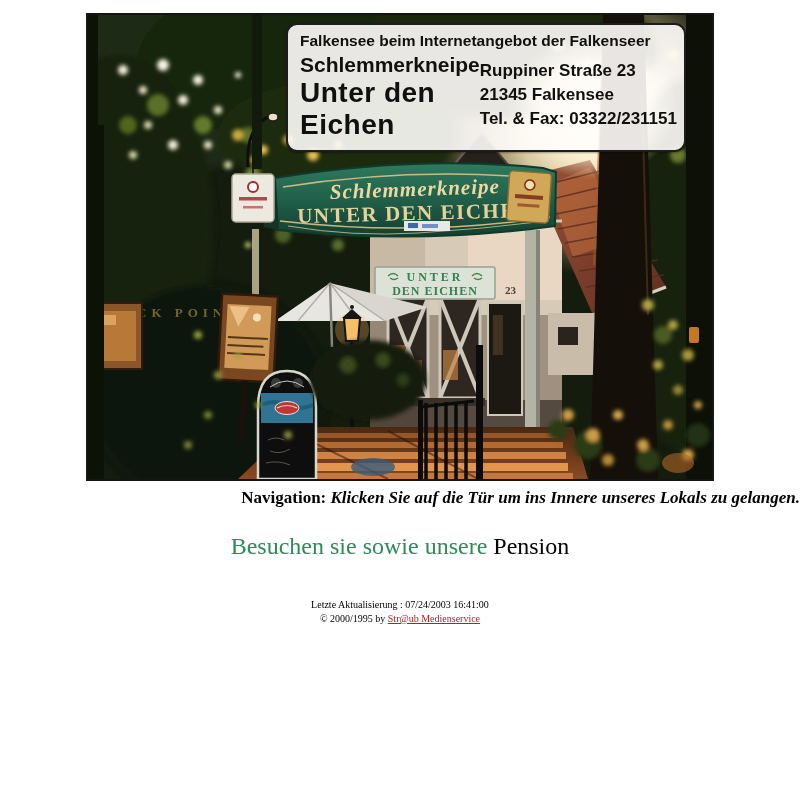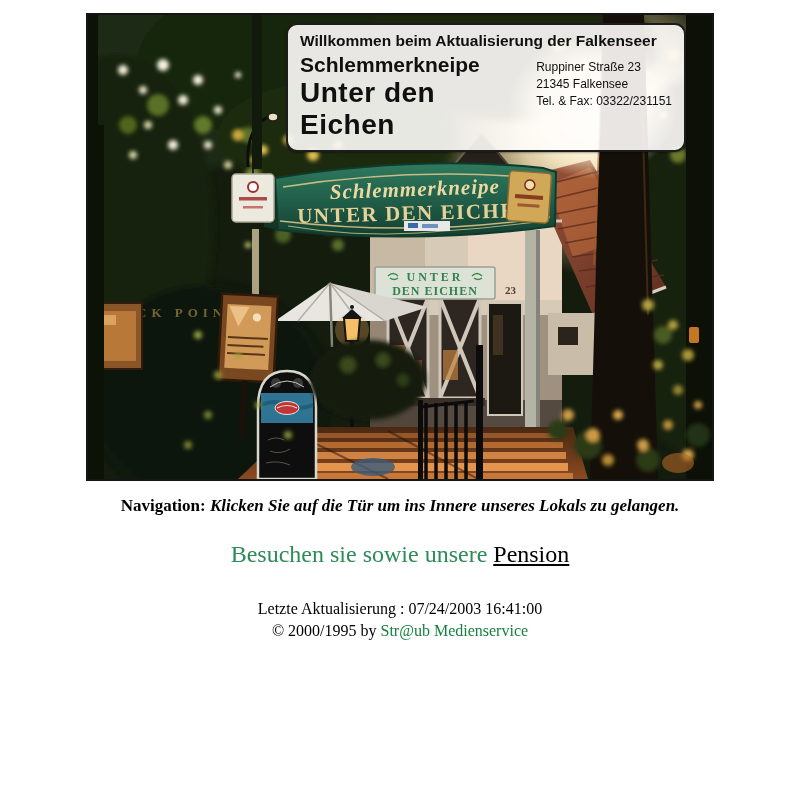--- a/index.html
+++ b/index.html
@@ -11,30 +11,30 @@
   .door-hotspot{position:absolute;left:350px;top:278px;width:96px;height:142px;cursor:pointer;}
 
   .info-box{position:absolute;left:198px;top:8px;width:372px;background:rgba(255,253,251,0.90);
     border:2px solid #1c1c1c;border-radius:11px;padding:7px 12px 9px;
     font-family:"Liberation Sans",sans-serif;color:#101010;box-shadow:0 1px 2px rgba(0,0,0,.35);}
   .ib-line1{font-size:15.5px;font-weight:bold;white-space:nowrap;}
   .ib-row{display:flex;}
   .ib-left{flex:1;}
   .ib-line2{font-size:21px;font-weight:bold;margin-top:3px;}
   .ib-line3{font-size:28px;font-weight:bold;letter-spacing:.5px;}
-  .ib-right{font-size:12px;font-weight:normal;padding-top:9px;white-space:nowrap;line-height:1.4;margin-left:18px;}
-
-  .nav-text{text-align:center;font-weight:bold;font-size:17px;margin-top:14px;line-height:1.32;}
+  .ib-right{font-size:17px;font-weight:bold;padding-top:9px;white-space:nowrap;line-height:1.4;}
+
+  .nav-text{text-align:right;font-weight:bold;font-size:17px;margin-top:6px;line-height:1.32;}
   .nav-italic{font-style:italic;}
 
   .pension-line{text-align:center;font-size:24px;margin-top:24px;color:#2e8b57;}
-  .pension-line a{color:#000;text-decoration:underline;cursor:pointer;}
-
-  .footer{text-align:center;font-size:16px;margin-top:30px;line-height:1.35;}
-  .footer a{color:#15803d;cursor:pointer;}
+  .pension-line a{color:#000;cursor:pointer;}
+
+  .footer{text-align:center;font-size:10px;margin-top:38px;line-height:1.35;}
+  .footer a{color:#b91c1c;text-decoration:underline;cursor:pointer;}
 </style>
 </head>
 <body>
 
 <div>
 
   <div class="photo-wrap">
     <svg viewBox="0 0 624 464" width="624" height="464">
       <defs>
         <radialGradient id="sunBig" cx="50%" cy="50%" r="50%">
@@ -340,21 +340,21 @@
 
       <g>
         <rect x="601" y="312" width="10" height="16" rx="2" fill="#d88428" opacity="0.9"></rect>
         <ellipse cx="590" cy="448" rx="16" ry="10" fill="#b06828" opacity="0.6"></ellipse>
       </g>
     </svg>
 
     <a class="door-hotspot"></a>
 
     <div class="info-box">
-      <div class="ib-line1">Willkommen beim Aktualisierung der Falkenseer</div>
+      <div class="ib-line1">Falkensee beim Internetangebot der Falkenseer</div>
       <div class="ib-row">
         <div class="ib-left">
           <div class="ib-line2">Schlemmerkneipe</div>
           <div class="ib-line3">Unter den Eichen</div>
         </div>
         <div class="ib-right">
           <div>Ruppiner Straße 23</div>
           <div>21345 Falkensee</div>
           <div>Tel. &amp; Fax: 03322/231151</div>
         </div>

